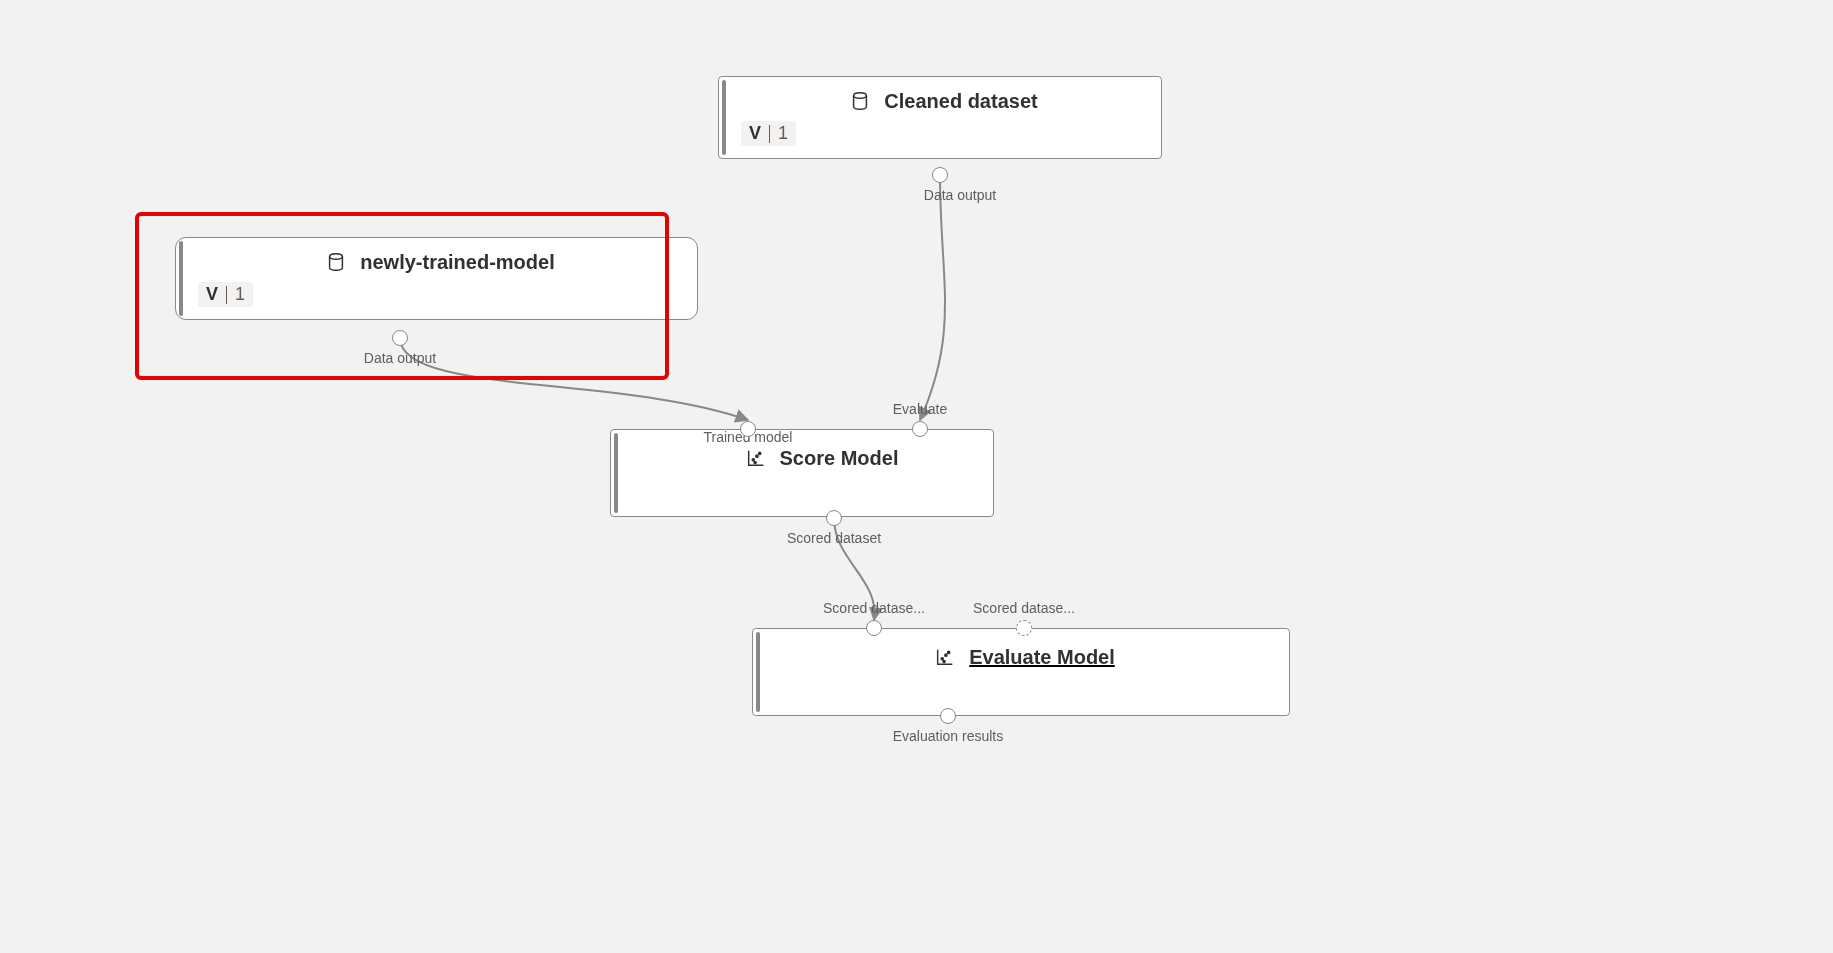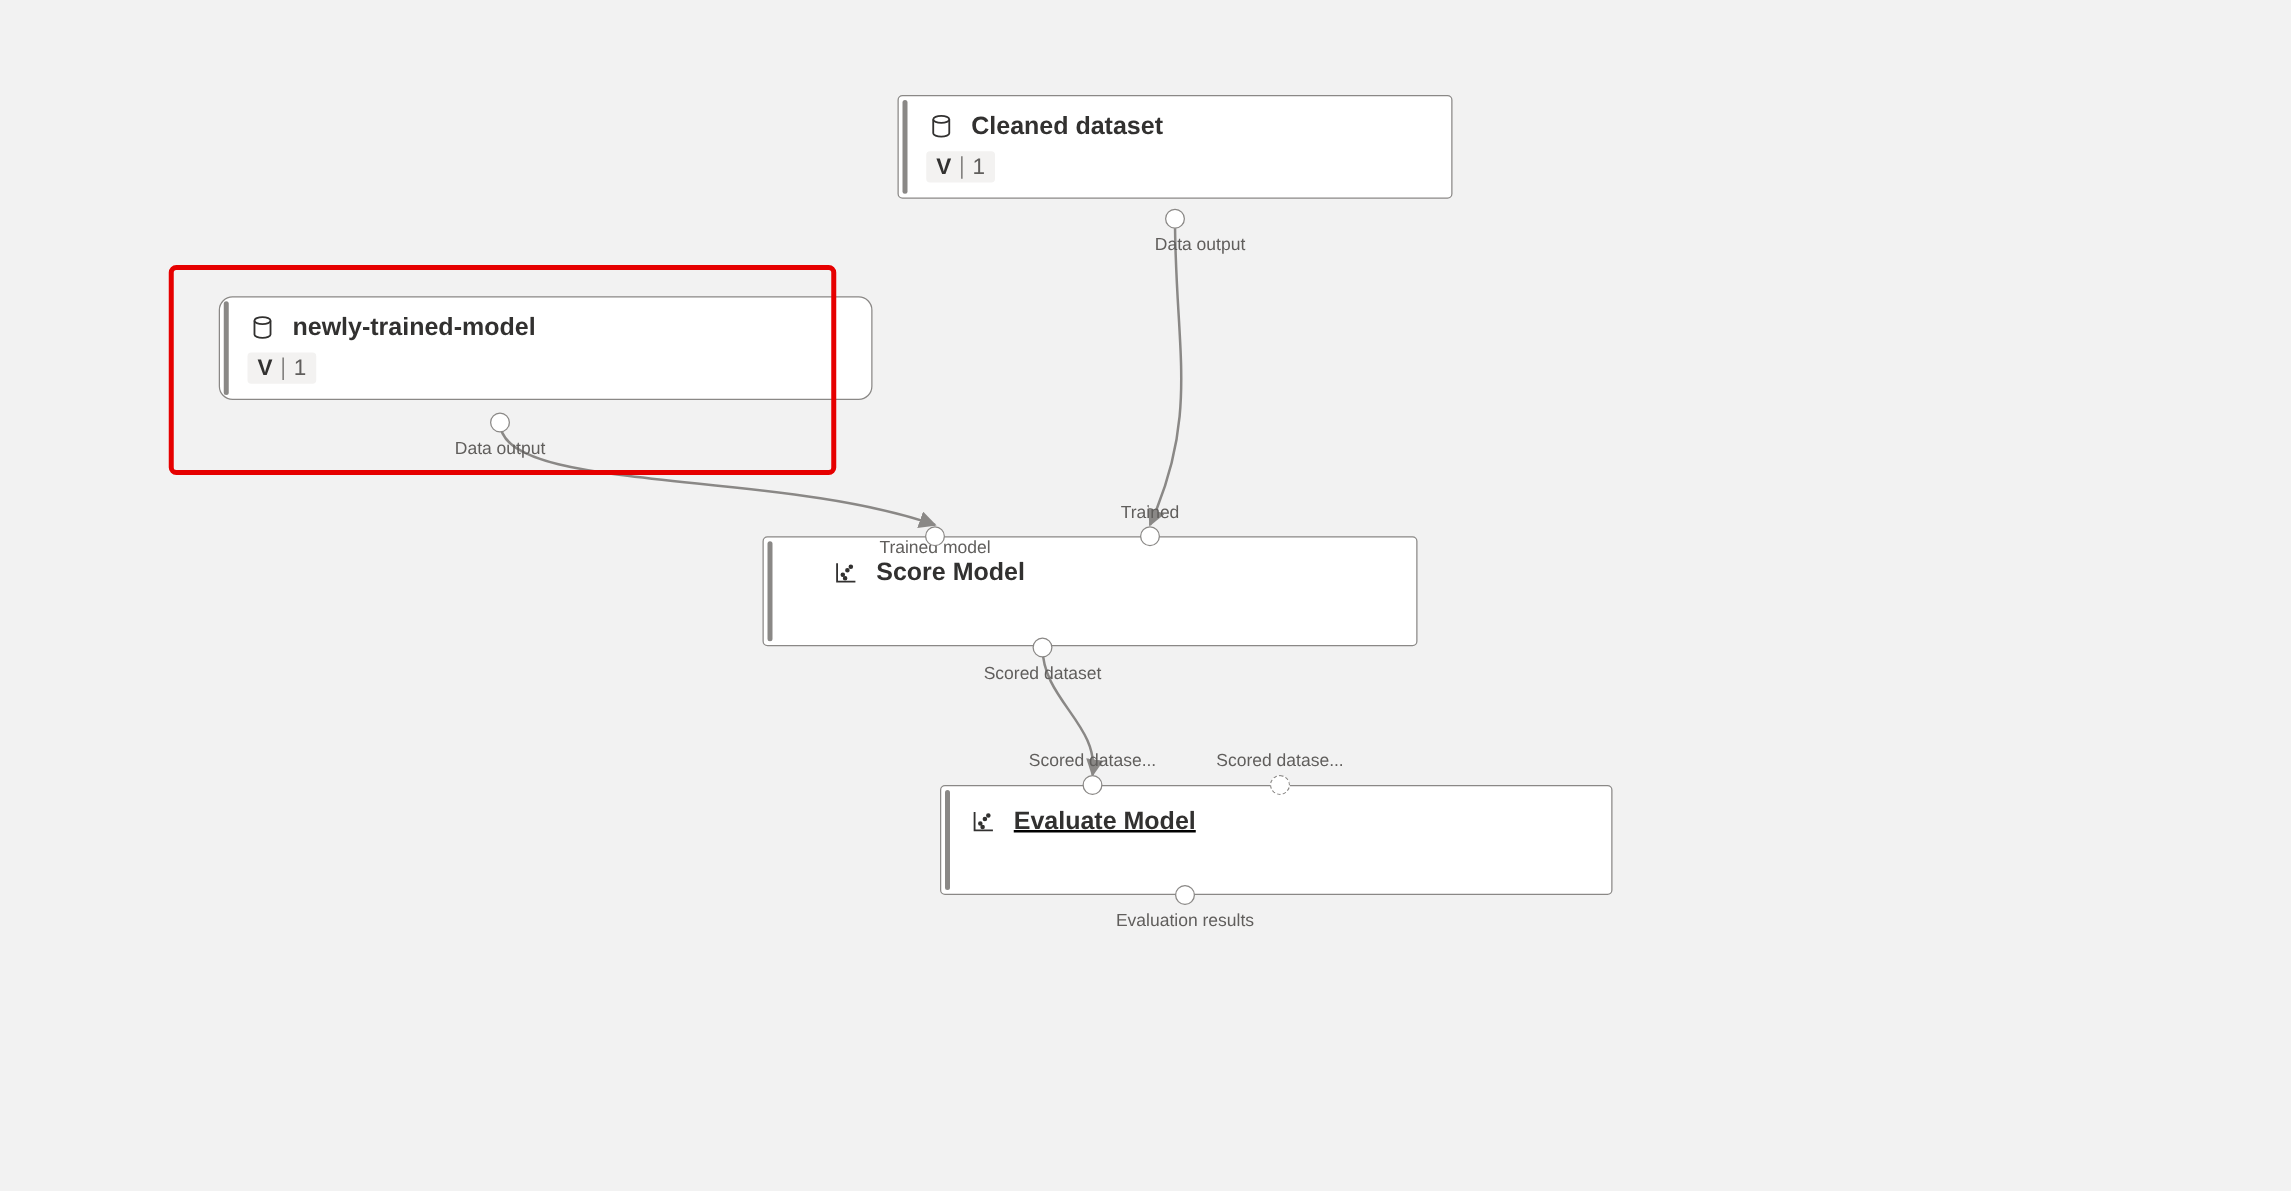--- a/index.html
+++ b/index.html
@@ -37,20 +37,21 @@
     border-radius: 2px;
   }
   .node .header {
     display: flex;
     align-items: center;
     gap: 12px;
     padding: 12px 16px 6px 22px;
     font-size: 20px;
     font-weight: 600;
     color: #323130;
+    justify-content: center;
   }
   .node .icon-wrap {
     width: 24px; height: 24px;
     display:flex; align-items:center; justify-content:center;
   }
   .node .version-row {
     padding: 2px 16px 12px 22px;
   }
   .version-badge {
     display: inline-flex;
@@ -164,41 +165,41 @@
       <span class="version-badge">
         <span class="vletter">V</span>
         <span class="vsep"></span>
         <span class="vnum">1</span>
       </span>
     </div>
   </div>
   <div class="port" style="left:400px; top:338px;"></div>
   <div class="port-label below" style="left:400px; top:346px;">Data output</div>
 
-  <div class="node module" style="left:610px; top:429px; width:524px;padding-left:32px;">
+  <div class="node module" style="left:610px; top:429px; width:384px;padding-left:32px;">
     <div class="left-stripe"></div>
     <div class="header">
       <span class="icon-wrap">
         <svg viewBox="0 0 24 24" width="22" height="22" fill="none" stroke="#323130" stroke-width="1.6">
           <path d="M4 4 V20 H20"></path>
           <circle cx="9" cy="14" r="1.2" fill="#323130"></circle>
           <circle cx="13" cy="10" r="1.2" fill="#323130"></circle>
           <circle cx="16" cy="7" r="1.2" fill="#323130"></circle>
           <circle cx="11" cy="17" r="1.2" fill="#323130"></circle>
         </svg>
       </span>
       <span>Score Model</span>
     </div>
     <div class="body-pad"></div>
   </div>
 
   <div class="port" style="left:748px; top:429px;"></div>
   <div class="port-label above" style="left:748px; top:421px;margin-top:28px;">Trained model</div>
   <div class="port" style="left:920px; top:429px;"></div>
-  <div class="port-label above" style="left:920px; top:421px;">Trained</div>
+  <div class="port-label above" style="left:920px; top:421px;">Evaluate</div>
 
   <div class="port" style="left:834px; top:518px;"></div>
   <div class="port-label below" style="left:834px; top:526px;">Scored dataset</div>
 
   <div class="node module" style="left:752px; top:628px; width:538px;text-decoration:underline;">
     <div class="left-stripe"></div>
     <div class="header">
       <span class="icon-wrap">
         <svg viewBox="0 0 24 24" width="22" height="22" fill="none" stroke="#323130" stroke-width="1.6">
           <path d="M4 4 V20 H20"></path>

